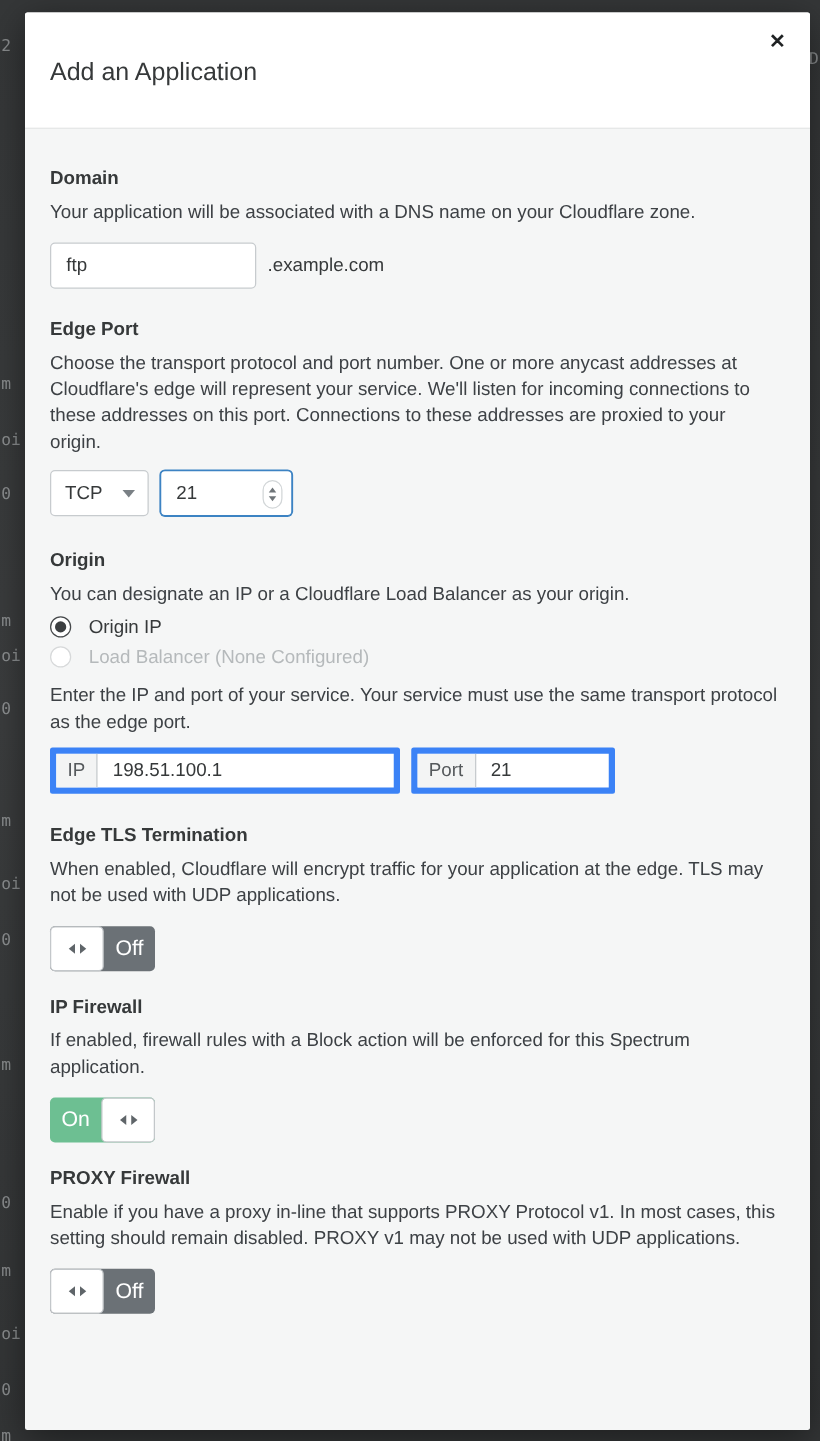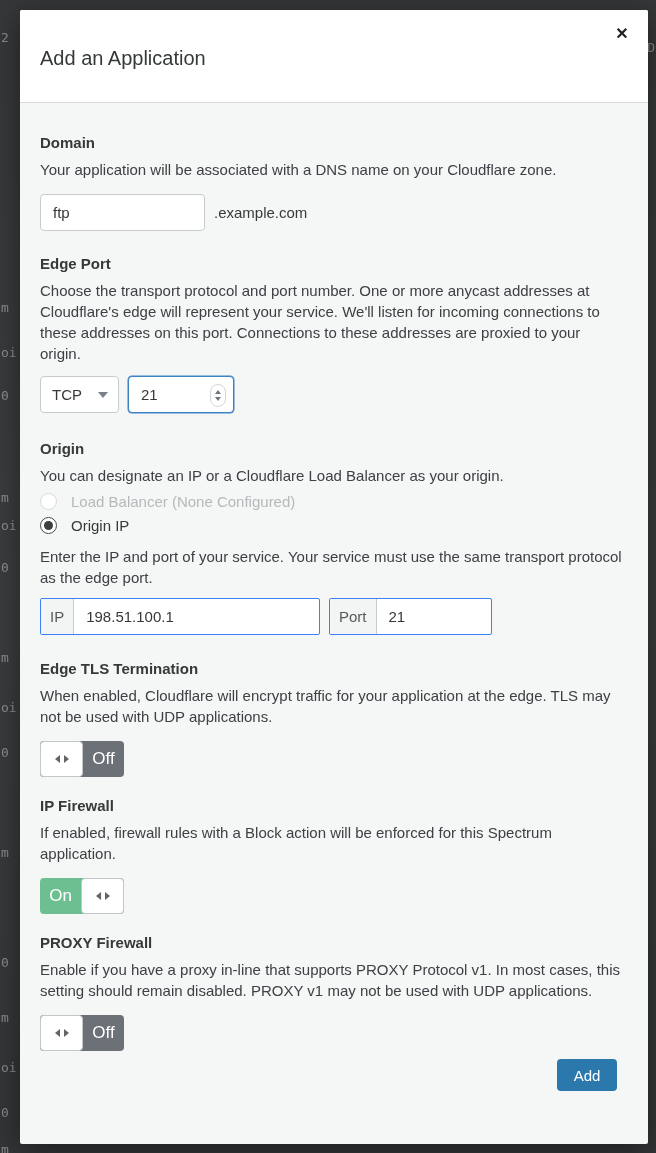--- a/index.html
+++ b/index.html
@@ -164,21 +164,21 @@
     flex-shrink: 0;
   }
   .radio-dot { width: 9px; height: 9px; border-radius: 50%; background: #3c3f41; }
   .radio-label { margin-left: 14px; font-size: 15px; color: #36393a; }
   .radio-row.disabled .radio-circle { border-color: #d7d9da; }
   .radio-row.disabled .radio-label { color: #b5b9bb; }
 
   .ipport-row { display: flex; gap: 9px; margin-top: 10px; }
   .input-group {
     display: flex; height: 37px;
-    border: 1px solid #3b82f6;
+    border: 5px solid #3b82f6;
     border-radius: 2px;
     background: #fff;
     overflow: hidden;
   }
   .group-ip { width: 280px; }
   .group-port { width: 163px; }
   .group-prefix {
     background: #f3f4f4;
     border-right: 1px solid #c7cbce;
     display: flex; align-items: center;
@@ -299,29 +299,29 @@
               <span class="spin-down"></span>
           </span>
         </div>
       </div>
     </div>
 
     <div class="sec sec-origin">
       <h3 class="section-heading">Origin</h3>
       <p class="section-desc">You can designate an IP or a Cloudflare Load Balancer as your origin.</p>
 
-      <div class="radio-row disabled">
-        <span class="radio-circle"></span>
-        <span class="radio-label">Load Balancer (None Configured)</span>
-      </div>
       <div class="radio-row">
         <span class="radio-circle">
             <span class="radio-dot"></span>
           </span>
         <span class="radio-label">Origin IP</span>
+      </div>
+      <div class="radio-row disabled">
+        <span class="radio-circle"></span>
+        <span class="radio-label">Load Balancer (None Configured)</span>
       </div>
 
       <p class="section-desc" style="margin-top:12px">Enter the IP and port of your service. Your service must use the same transport protocol as the edge port.</p>
 
       <div class="ipport-row">
         <div class="input-group group-ip">
           <span class="group-prefix">IP</span>
           <input class="group-input" value="198.51.100.1" style="">
         </div>
         <div class="input-group group-port">
@@ -360,18 +360,15 @@
       <p class="section-desc">Enable if you have a proxy in-line that supports PROXY Protocol v1. In most cases, this setting should remain disabled. PROXY v1 may not be used with UDP applications.</p>
       <div class="toggle toggle-off">
         <span class="toggle-handle">
           <span class="arrow-left"></span>
             <span class="arrow-right"></span>
         </span>
         <span class="toggle-label">Off</span>
       </div>
     </div>
 
-    <div class="footer-row">
-      <button class="add-btn">Add</button>
-    </div>
 
   </div>
 </div>
 
 </body></html>

